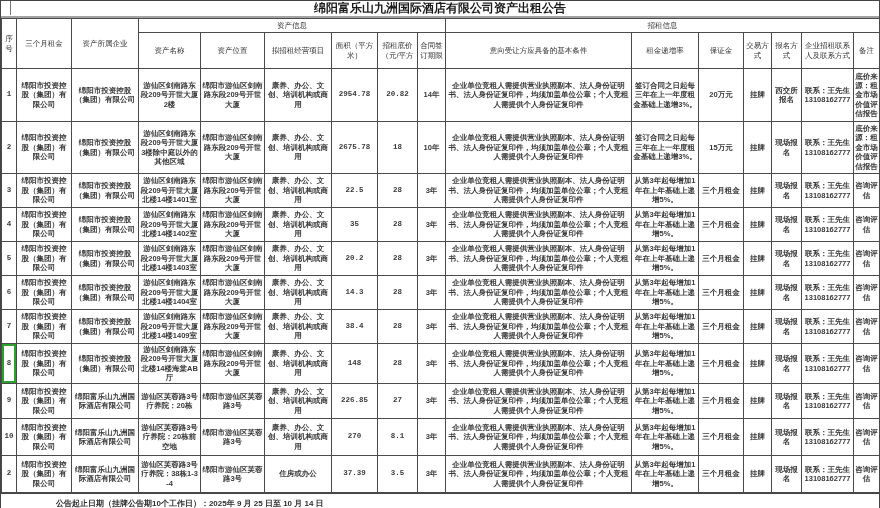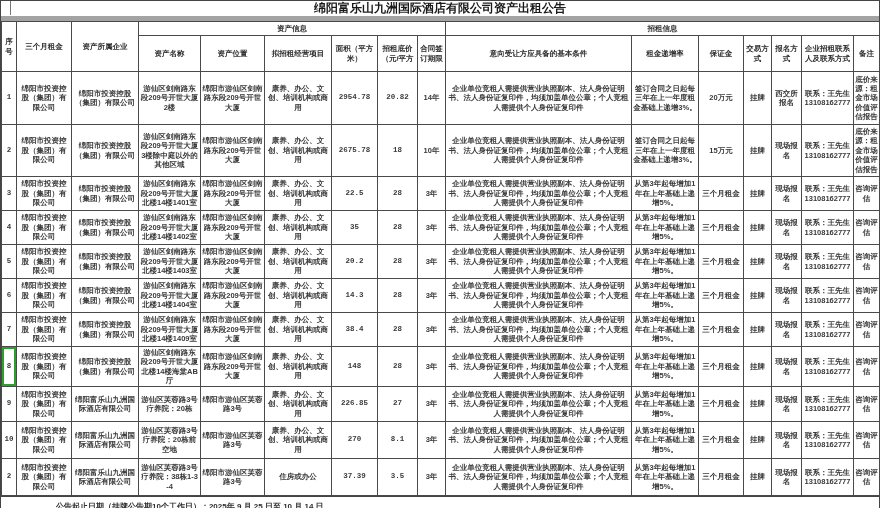--- a/index.html
+++ b/index.html
@@ -1,26 +1,26 @@
 <!DOCTYPE html>
 <html style="--sel: #2ca02c;"><head>
 <meta charset="utf-8">
 <style>
   html,body{margin:0;padding:0;background:#fff;}
   body{width:880px;height:508px;overflow:hidden;
        font-family:"Liberation Sans","DejaVu Sans",sans-serif;color:#333;}
   .sheet{width:878px;border:1px solid #444;}
   .title{height:15px;line-height:15px;text-align:center;font-size:12px;
-         font-weight:bold;color:#1a1a1a;border-bottom:5px solid #a3a3a3;position:relative;}
+         font-weight:bold;color:#1a1a1a;border-bottom:2px solid #a3a3a3;position:relative;}
   .corner-cell{position:absolute;left:0;top:0;width:9px;height:14px;border-right:1px solid #777;}
   table{border-collapse:collapse;table-layout:fixed;width:878px;}
   th,td{border:1px solid #4a4a4a;font-size:7.5px;line-height:1.25;
         text-align:center;vertical-align:middle;padding:0 1px;
         word-break:break-all;overflow:hidden;font-weight:bold;color:#3a3a3a;}
-  thead th{font-weight:bold;color:#2f2f2f;}
+  thead th{font-weight:normal;color:#2f2f2f;}
   tr.hdr-group{height:14px;}
   tr.hdr-cols{height:36px;}
   td.num{font-family:"Liberation Mono","DejaVu Sans Mono",monospace;font-size:7.5px;}
   td.selected{box-shadow:inset 0 0 0 2px var(--sel,#2ca02c);}
   .footer{height:19px;line-height:19px;font-size:8px;font-weight:bold;
           color:#2f2f2f;text-align:left;padding-left:55px;border-top:1px solid #444;}
 </style>
 </head>
 <body>
 

